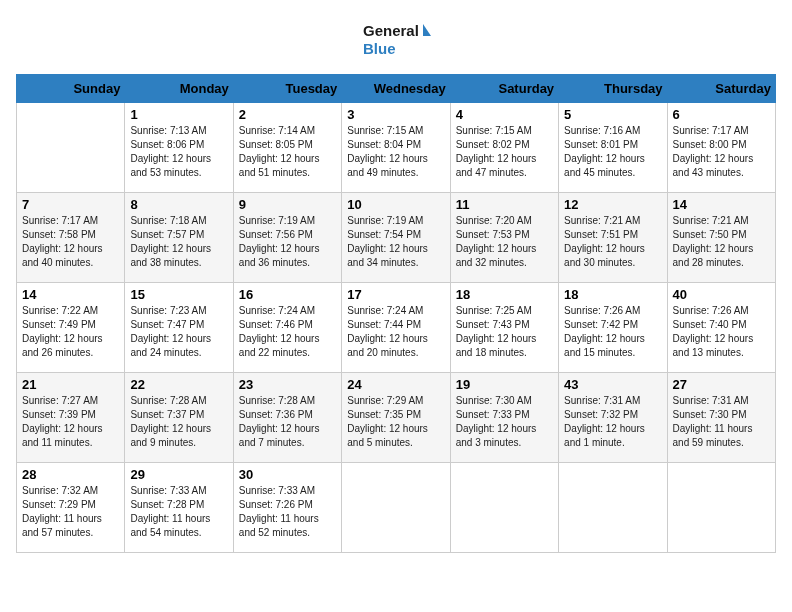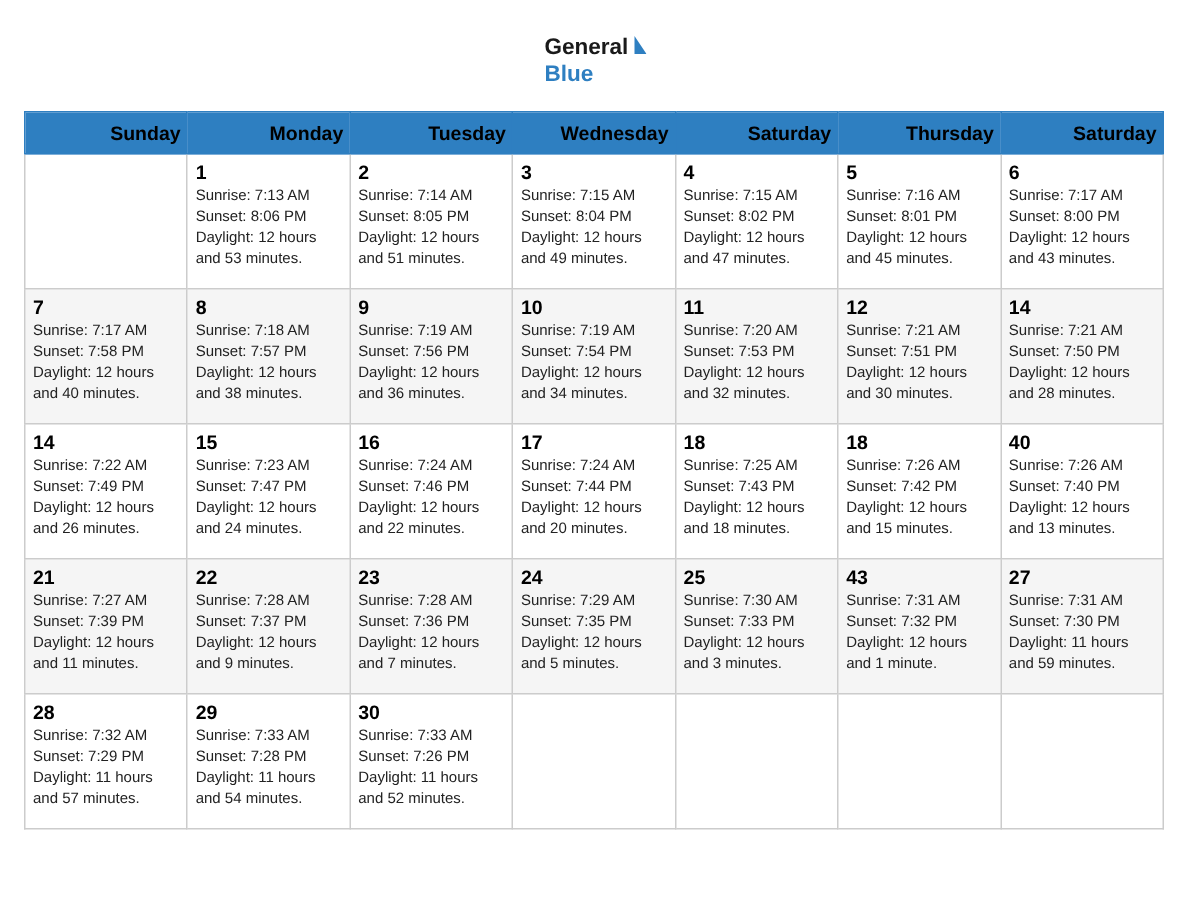--- a/index.html
+++ b/index.html
@@ -198,21 +198,21 @@
         </td>
         <td>
           <span class="day-num">23</span>
           <div class="day-info">Sunrise: 7:28 AM<br>Sunset: 7:36 PM<br>Daylight: 12 hours<br>and 7 minutes.</div>
         </td>
         <td>
           <span class="day-num">24</span>
           <div class="day-info">Sunrise: 7:29 AM<br>Sunset: 7:35 PM<br>Daylight: 12 hours<br>and 5 minutes.</div>
         </td>
         <td>
-          <span class="day-num">25</span>
+          <span class="day-num">19</span>
           <div class="day-info">Sunrise: 7:30 AM<br>Sunset: 7:33 PM<br>Daylight: 12 hours<br>and 3 minutes.</div>
         </td>
         <td>
           <span class="day-num">43</span>
           <div class="day-info">Sunrise: 7:31 AM<br>Sunset: 7:32 PM<br>Daylight: 12 hours<br>and 1 minute.</div>
         </td>
         <td>
           <span class="day-num">27</span>
           <div class="day-info">Sunrise: 7:31 AM<br>Sunset: 7:30 PM<br>Daylight: 11 hours<br>and 59 minutes.</div>
         </td>

